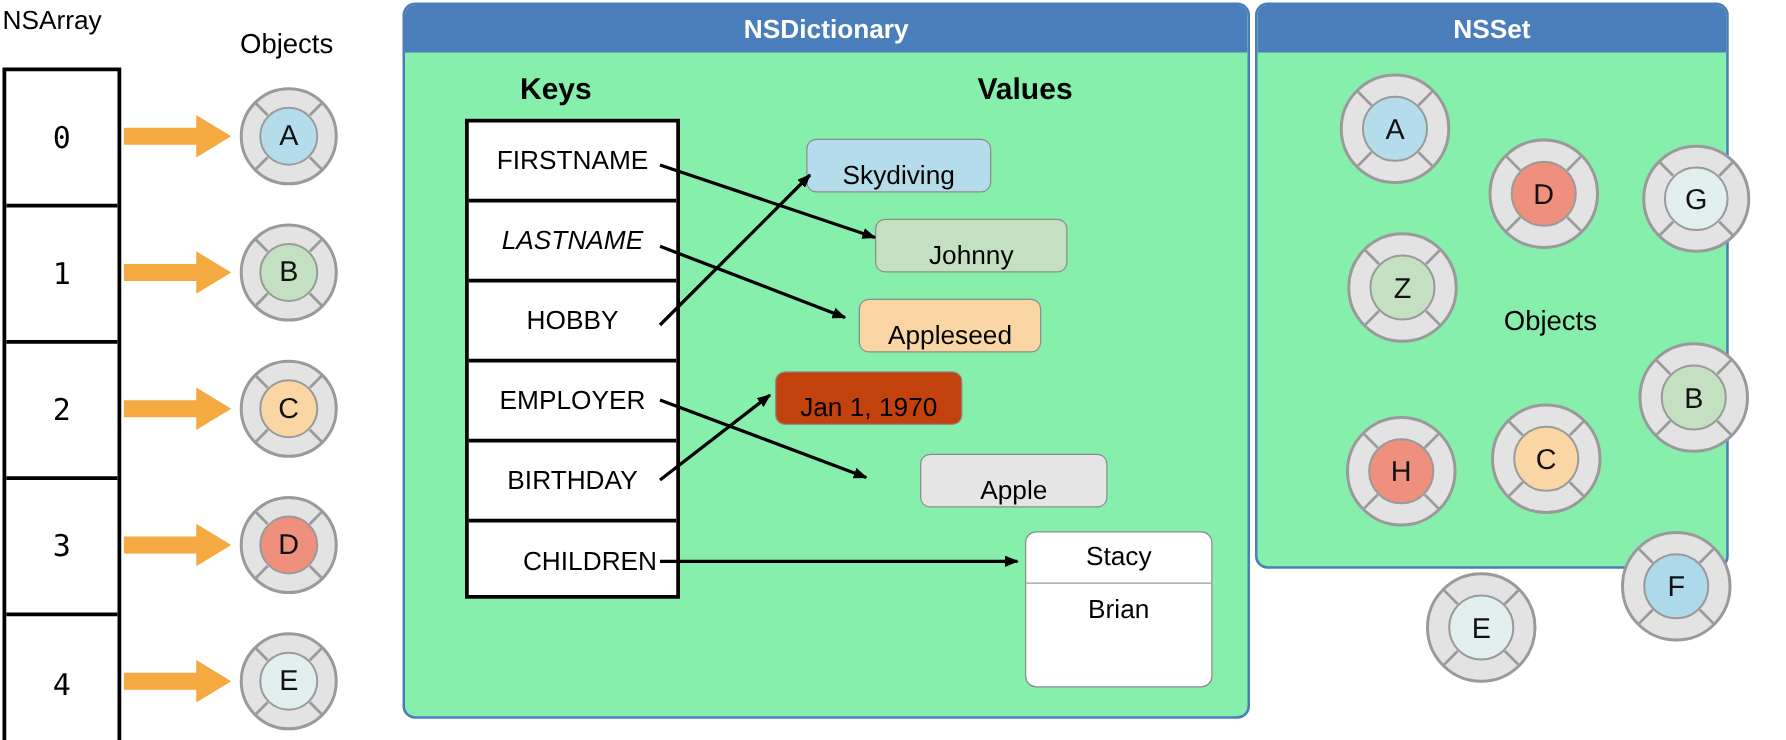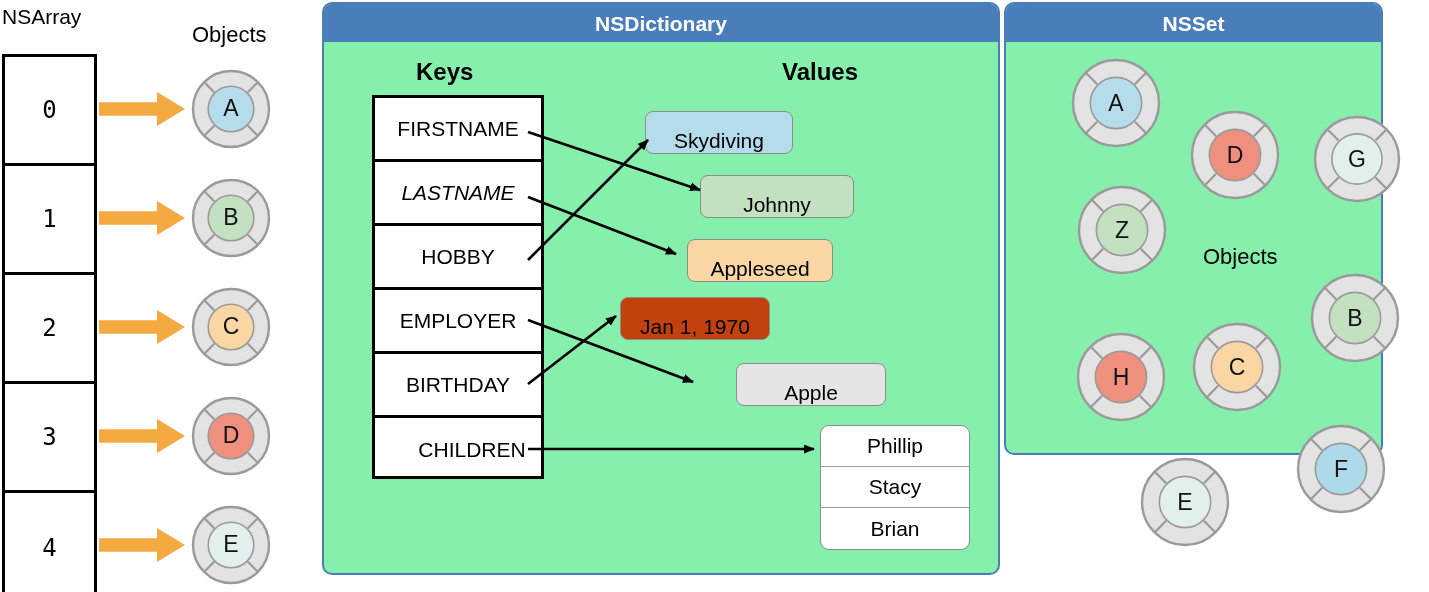--- a/index.html
+++ b/index.html
@@ -198,23 +198,20 @@
       <div class="pill" style="left: 620px; top: 297px; width: 150px; height: 43px; background: #c2410c;">
         <span>Jan 1, 1970</span>
       </div>
       <div class="pill" style="left: 700px; top: 363px; width: 150px; height: 43px; background: rgb(229, 229, 229); margin-left: 36px;">
         <span>Apple</span>
       </div>
     </div>
 
   <div class="childbox" id="child-box" style="left:820px;top:425px;width:150px;height:125px;">
       <div class="childrow">
-        <span>Phillip</span>
-      </div>
-      <div class="childrow">
         <span>Stacy</span>
       </div>
       <div class="childrow">
         <span>Brian</span>
       </div>
     </div>
 
   <svg class="abs" style="left:0;top:0;" width="1429" height="592">
     <defs>
       <marker id="bk" markerWidth="11" markerHeight="9" refX="10" refY="4.5" orient="auto" markerUnits="userSpaceOnUse">

